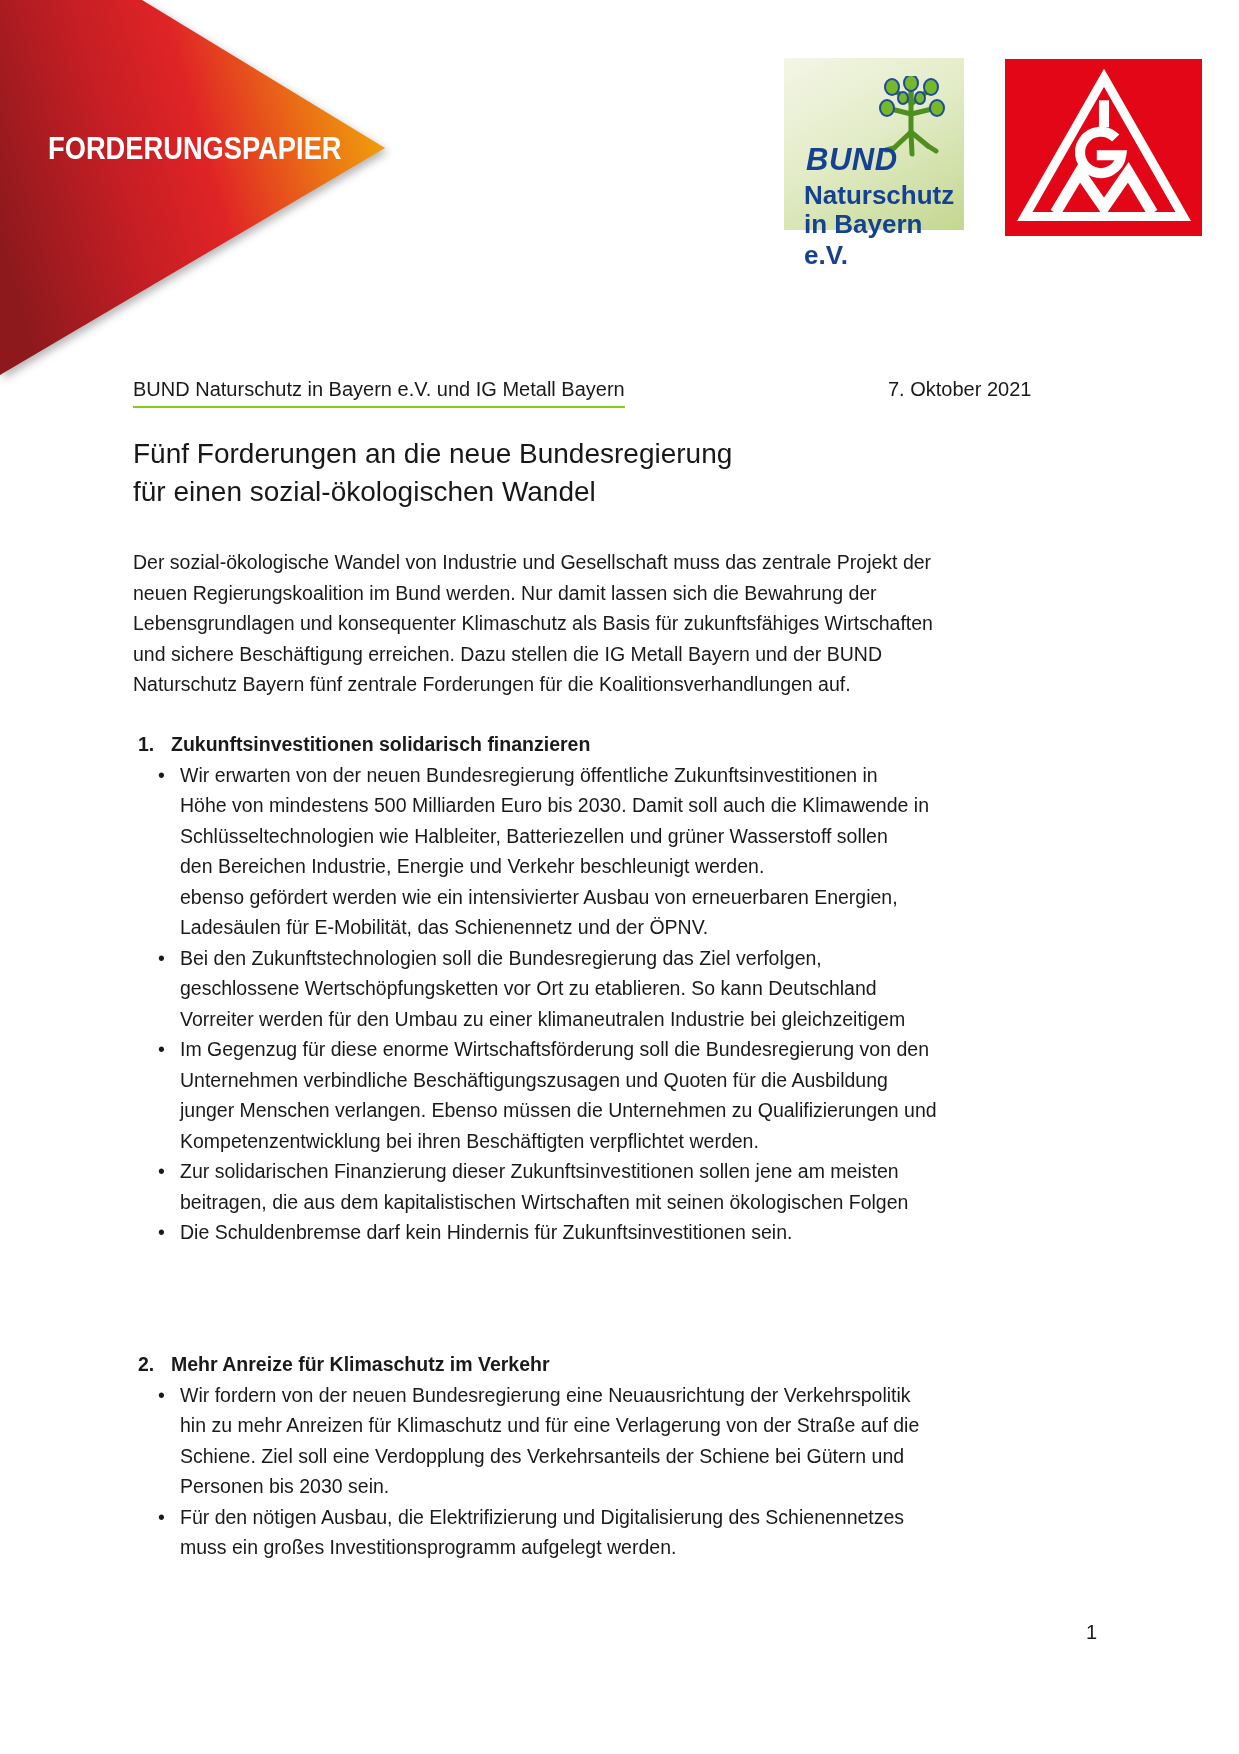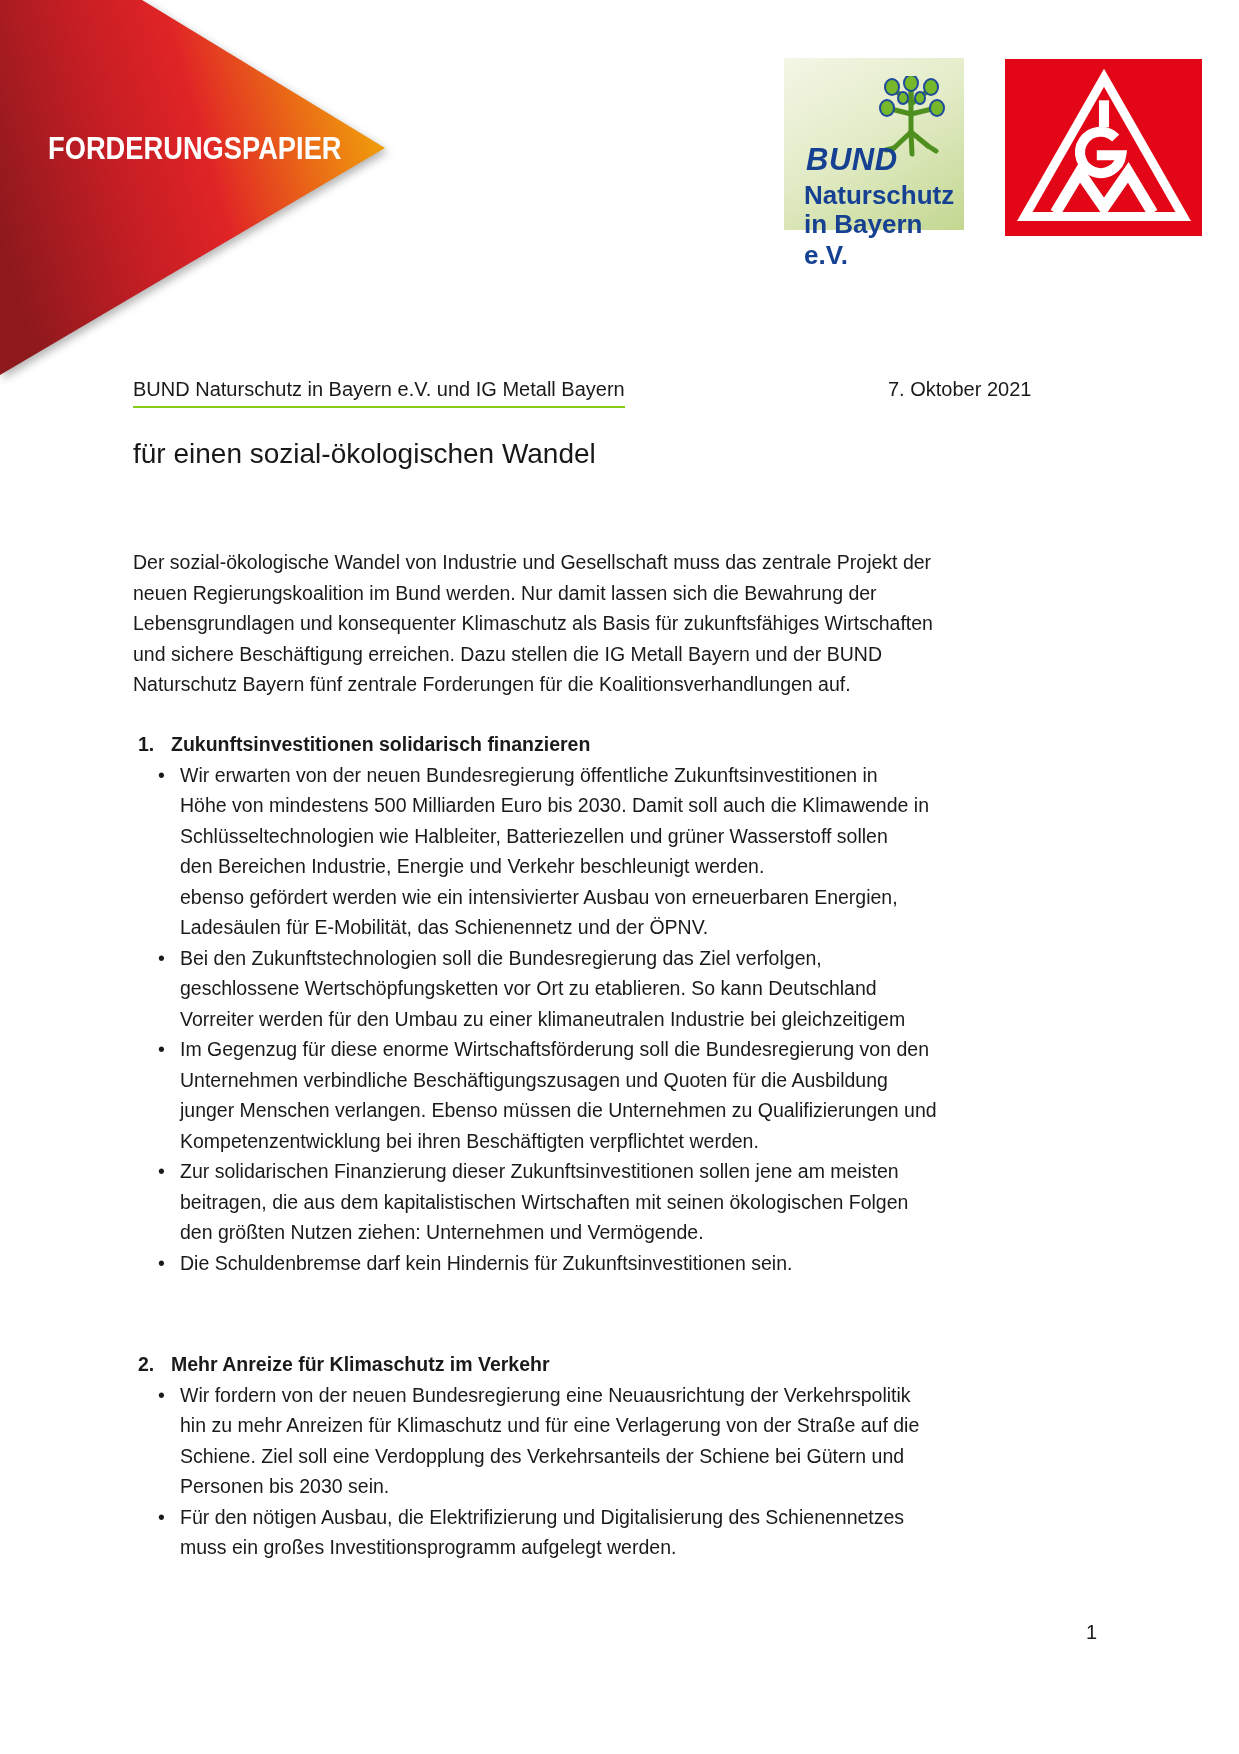--- a/index.html
+++ b/index.html
@@ -102,20 +102,21 @@
   </div>
 
   <div class="content">
 
     <div class="org-row">
       <span class="org-names">BUND Naturschutz in Bayern e.V. und IG Metall Bayern</span>
       <span class="doc-date">7. Oktober 2021</span>
     </div>
 
     <div class="doc-title">
+      <div>Fünf Forderungen an die neue Bundesregierung</div>
       <div>für einen sozial-ökologischen Wandel</div>
     </div>
 
     <div class="intro">
         <div class="tline">Der sozial-ökologische Wandel von Industrie und Gesellschaft muss das zentrale Projekt der</div>
         <div class="tline">neuen Regierungskoalition im Bund werden. Nur damit lassen sich die Bewahrung der</div>
         <div class="tline">Lebensgrundlagen und konsequenter Klimaschutz als Basis für zukunftsfähiges Wirtschaften</div>
         <div class="tline">und sichere Beschäftigung erreichen. Dazu stellen die IG Metall Bayern und der BUND</div>
         <div class="tline">Naturschutz Bayern fünf zentrale Forderungen für die Koalitionsverhandlungen auf.</div>
       </div>
@@ -152,21 +153,20 @@
               <div class="tline">Unternehmen verbindliche Beschäftigungszusagen und Quoten für die Ausbildung</div>
               <div class="tline">junger Menschen verlangen. Ebenso müssen die Unternehmen zu Qualifizierungen und</div>
               <div class="tline">Kompetenzentwicklung bei ihren Beschäftigten verpflichtet werden.</div>
             </div>
         </div>
         <div class="bullet">
           <span class="dot">•</span>
           <div>
               <div class="tline">Zur solidarischen Finanzierung dieser Zukunftsinvestitionen sollen jene am meisten</div>
               <div class="tline">beitragen, die aus dem kapitalistischen Wirtschaften mit seinen ökologischen Folgen</div>
-              <div class="tline">den größten Nutzen ziehen: Unternehmen und Vermögende.</div>
             </div>
         </div>
         <div class="bullet">
           <span class="dot">•</span>
           <div>
               <div class="tline">Die Schuldenbremse darf kein Hindernis für Zukunftsinvestitionen sein.</div>
             </div>
         </div>
       </div>
     </div>

